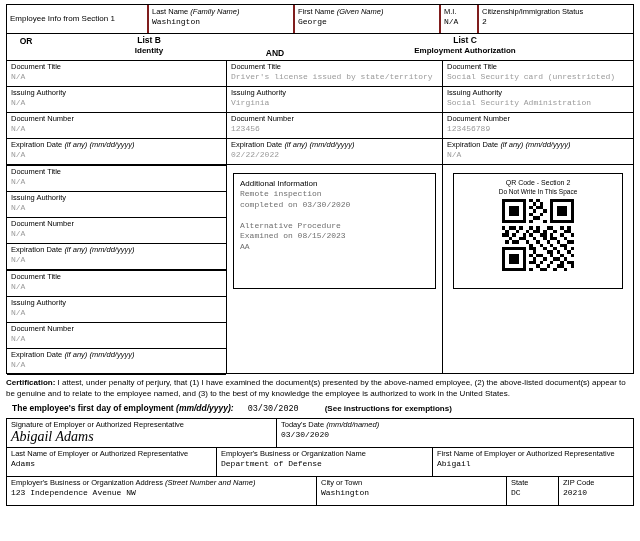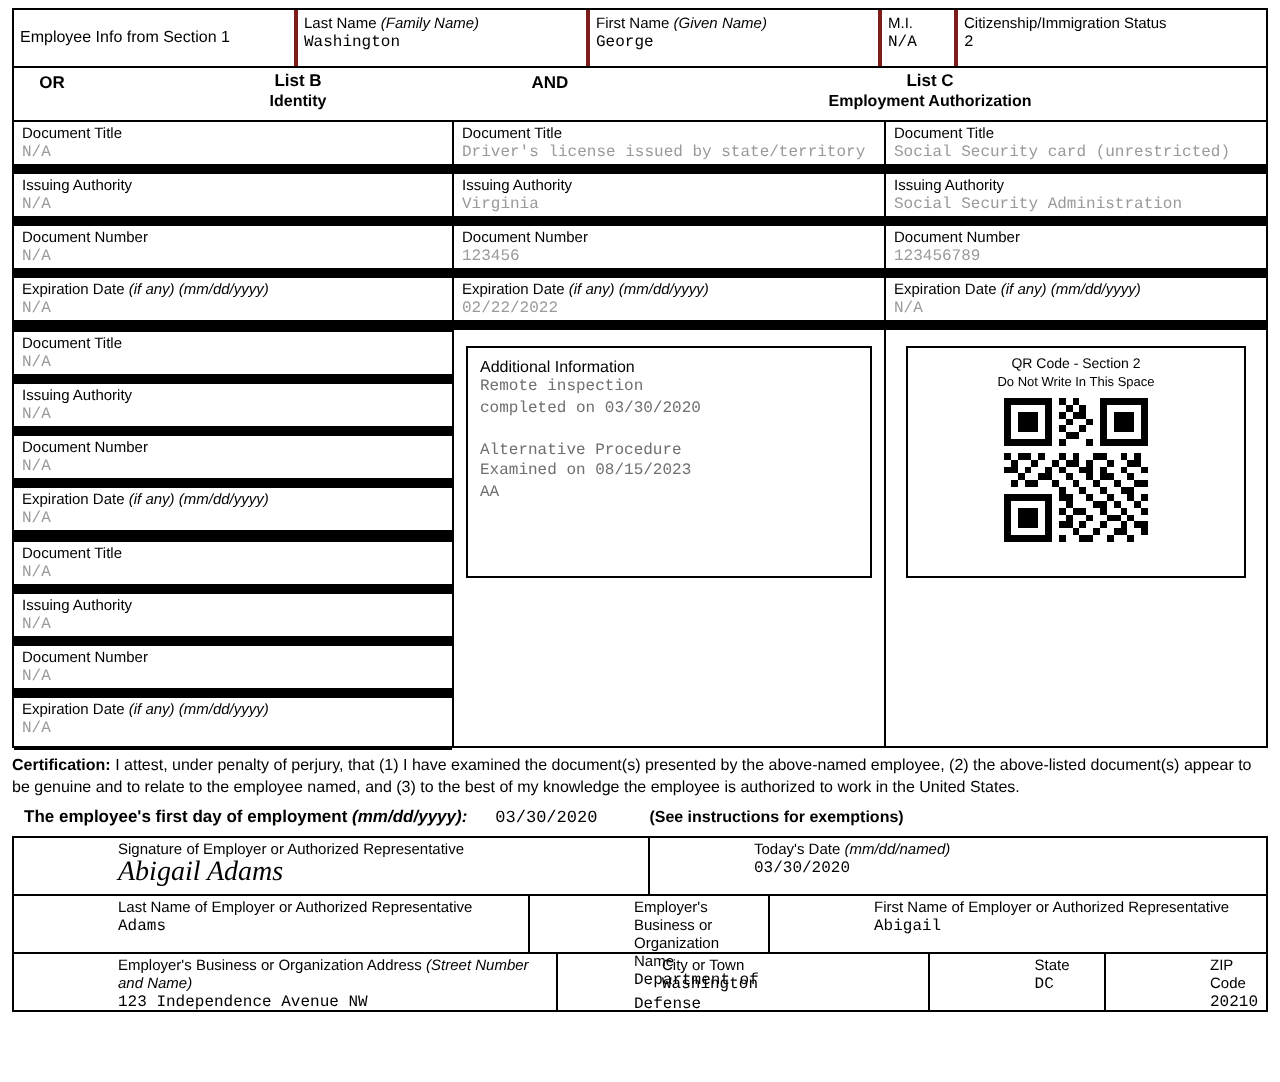--- a/index.html
+++ b/index.html
@@ -70,37 +70,37 @@
     text-align: center;
     box-sizing: border-box;
     padding-top: 1px;
   }
   .lh-title { font-weight: bold; font-size: 8.5px; line-height: 11px; }
   .lh-sub   { font-weight: bold; font-size: 8px; line-height: 10px; }
   .lh-conj  { font-weight: bold; font-size: 8.5px; line-height: 11px; padding-top:1px; }
   .lh-a { width: 208px; }
   .lh-or { width: 38px; }
   .lh-b { width: 208px; }
-  .lh-and { width: 44px; }
+  .lh-and { width: 44px; margin-top: 12px; }
   .lh-c { flex: 1; }
 
   
   .body3 {
     display: flex;
     border: 1px solid #000;
     border-top: 1px solid #000;
     box-sizing: border-box;
     height: 314px;
   }
   .col-a { width: 220px; border-right: 1px solid #000; box-sizing: border-box; }
   .col-b { width: 216px; border-right: 1px solid #000; box-sizing: border-box; position: relative;}
   .col-c { flex: 1; box-sizing: border-box; position: relative;}
 
   .fld {
-    border-bottom: 5px solid #000000;
+    border-bottom: 1px solid #000000;
     box-sizing: border-box;
     padding: 1px 4px 0 4px;
     height: 26px;
   }
   .fld.last { border-bottom: 1px solid #000; }
   .fld-label { font-size: 7.5px; line-height: 9px; }
   .fld-label i { font-style: italic; }
   .fld-val { font-family: "Liberation Mono", monospace; font-size: 8px; line-height: 11px; }
 
   .docgroup { border-bottom: 1px solid #000; }
@@ -155,21 +155,20 @@
     border: 1px solid #000;
     box-sizing: border-box;
   }
   .row { display: flex; border-bottom: 1px solid #000; box-sizing: border-box; }
   .row:last-child { border-bottom: none; }
   .cell {
     box-sizing: border-box;
     border-right: 1px solid #000;
     padding: 1px 4px 2px 4px;
     height: 28px;
-    margin-left: 48px;
   }
   .cell:last-child { border-right: none; }
   .cell .lab { font-size: 7.5px; line-height: 9px; }
   .cell .lab i { font-style: italic; }
   .cell .val { font-family: "Liberation Mono", monospace; font-size: 8px; line-height: 12px; }
   .sig-script {
     font-family: "Liberation Serif", serif;
     font-style: italic;
     font-size: 14px;
     line-height: 15px;

